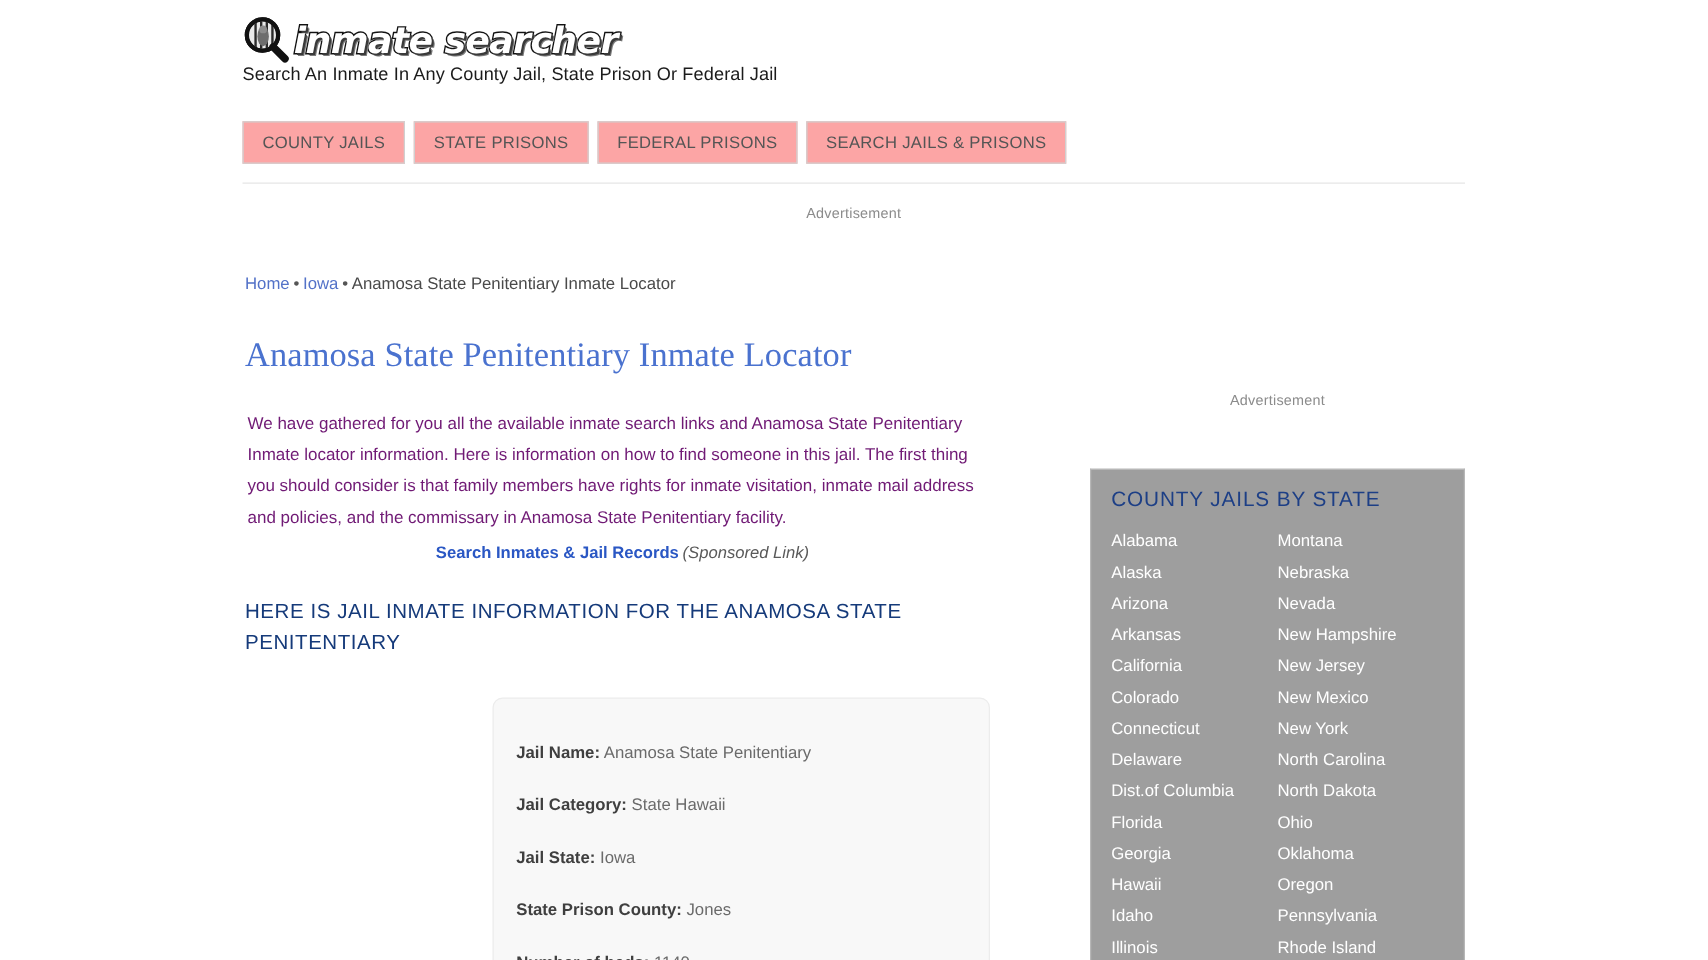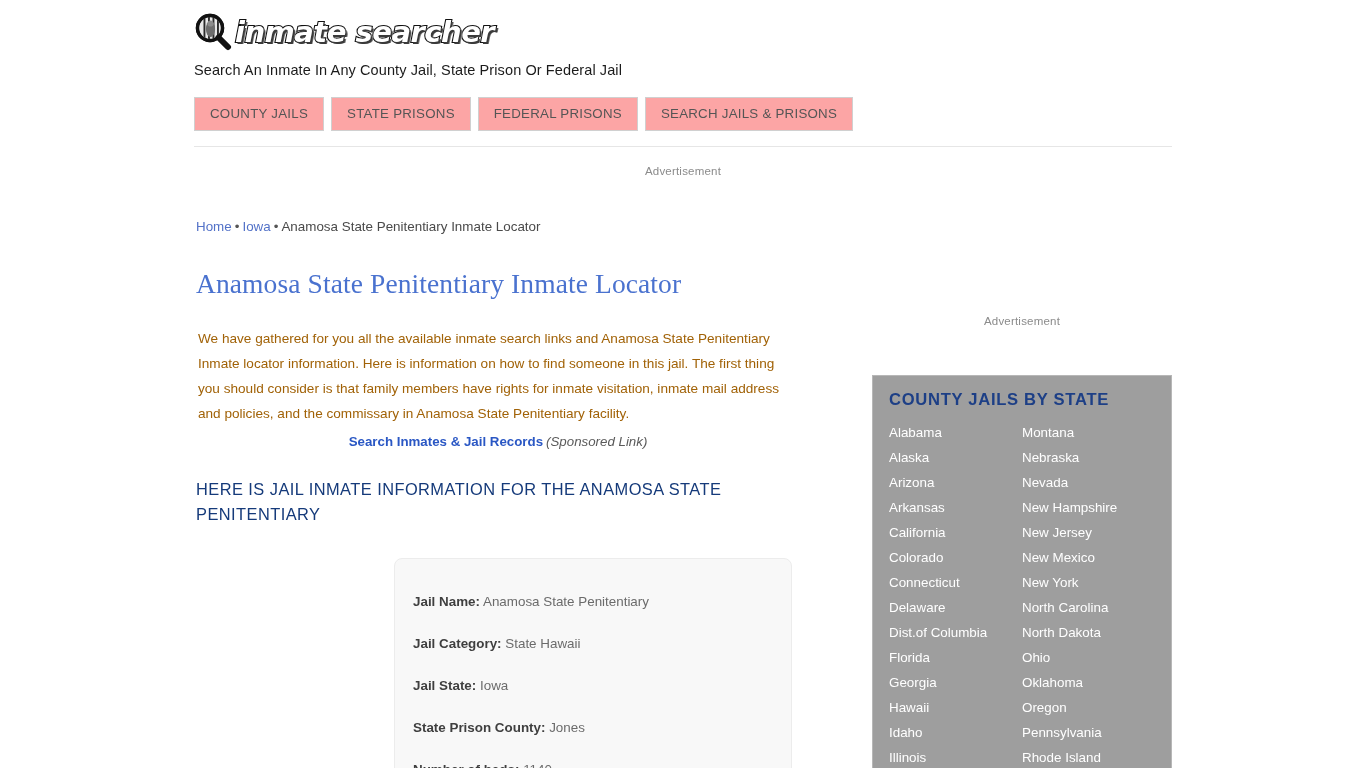--- a/index.html
+++ b/index.html
@@ -62,21 +62,21 @@
     text-shadow:
        1.6px 1.6px 0 #3a3a3a,
        2.4px 2.4px 0 #7a7a7a;
     white-space: nowrap;
     line-height: 38px;
   }
   .tagline {
     font-family: "Liberation Sans", sans-serif;
     font-size: 14.5px;
     color: #1b1b1b;
-    margin-top: 10px;
+    margin-top: 0;
     white-space: nowrap;
     letter-spacing: 0.1px;
   }
 
   
   .nav {
     position: absolute;
     left: 0;
     top: 97px;
     display: flex;
@@ -146,21 +146,21 @@
     letter-spacing: 0.1px;
     white-space: nowrap;
   }
 
   .intro {
     position: absolute;
     left: 4px;
     top: 312px;
     width: 600px;
     font-size: 13.6px;
-    color: #a16207;
+    color: #701a75;
     line-height: 25.3px;
   }
 
   .sponsored {
     position: absolute;
     left: 2px;
     top: 434px;
     width: 604px;
     text-align: center;
     font-size: 13.3px;
@@ -233,21 +233,21 @@
     background: #9e9e9e;
     border-top: 1px solid #b7b7b7;
     border-left: 1px solid #b7b7b7;
     border-right: 1px solid #b7b7b7;
     padding: 14px 16px 0 16px;
     overflow: hidden;
   }
   .sidebar h3 {
     margin: 0 0 10px 0;
     font-size: 16.6px;
-    font-weight: bold;
+    font-weight: normal;
     color: #1d3f86;
     letter-spacing: 0.7px;
     text-transform: uppercase;
   }
   .state-grid {
     display: grid;
     grid-template-columns: 133px 1fr;
     row-gap: 0;
   }
   .state-grid a {

